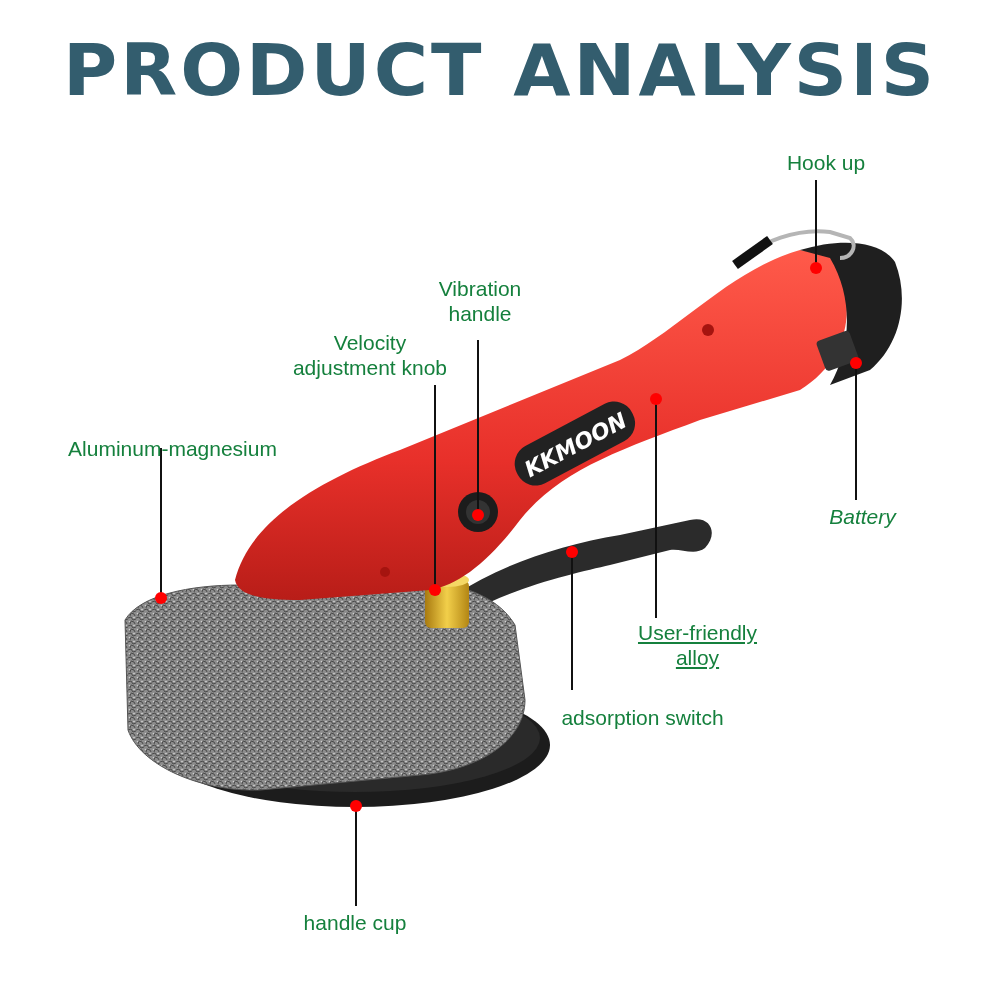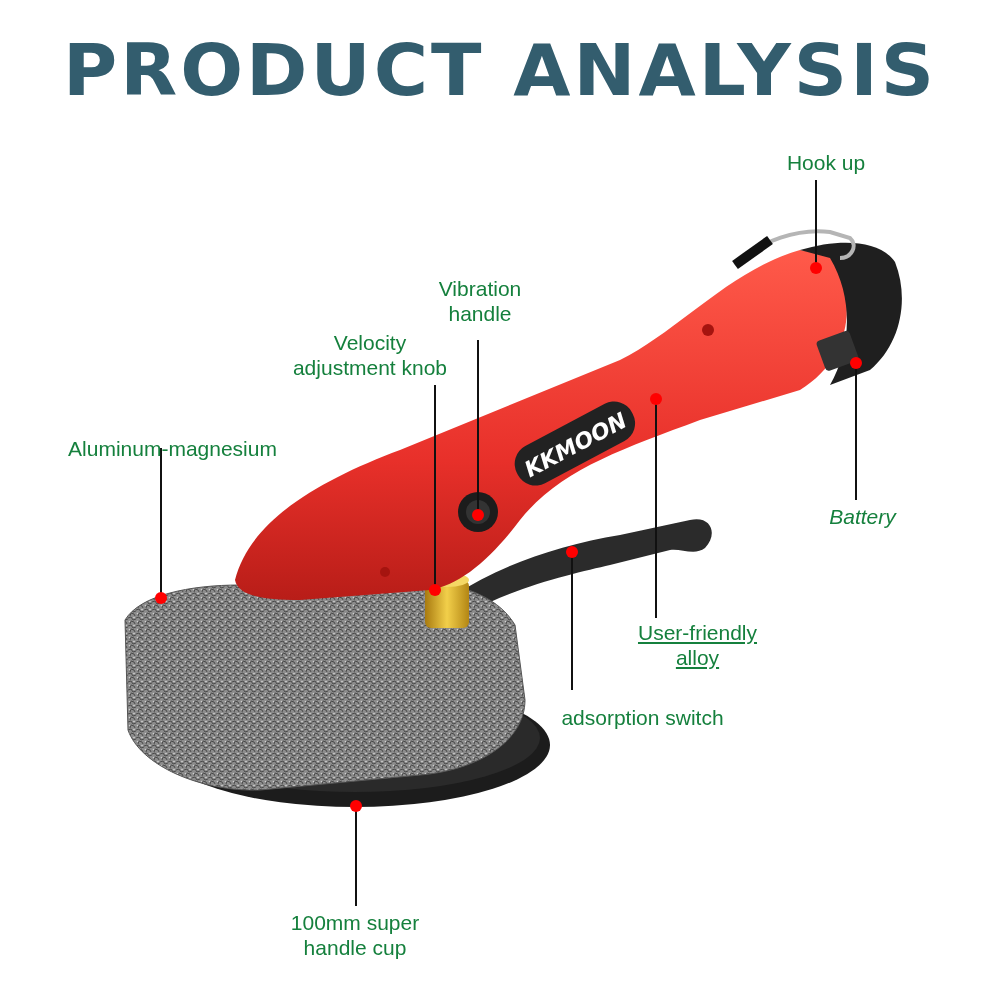--- a/index.html
+++ b/index.html
@@ -114,15 +114,14 @@
   <div>Battery</div>
 </div>
 <div class="label" style="left:620px;top:620px;width:155px;text-decoration:underline;">
   <div>User-friendly</div>
   <div>alloy</div>
 </div>
 <div class="label" style="left:540px;top:705px;width:205px;">
   <div>adsorption switch</div>
 </div>
 <div class="label" style="left:270px;top:910px;width:170px;">
-  <div>100mm super</div>
   <div>handle cup</div>
 </div>
 
 </body></html>

